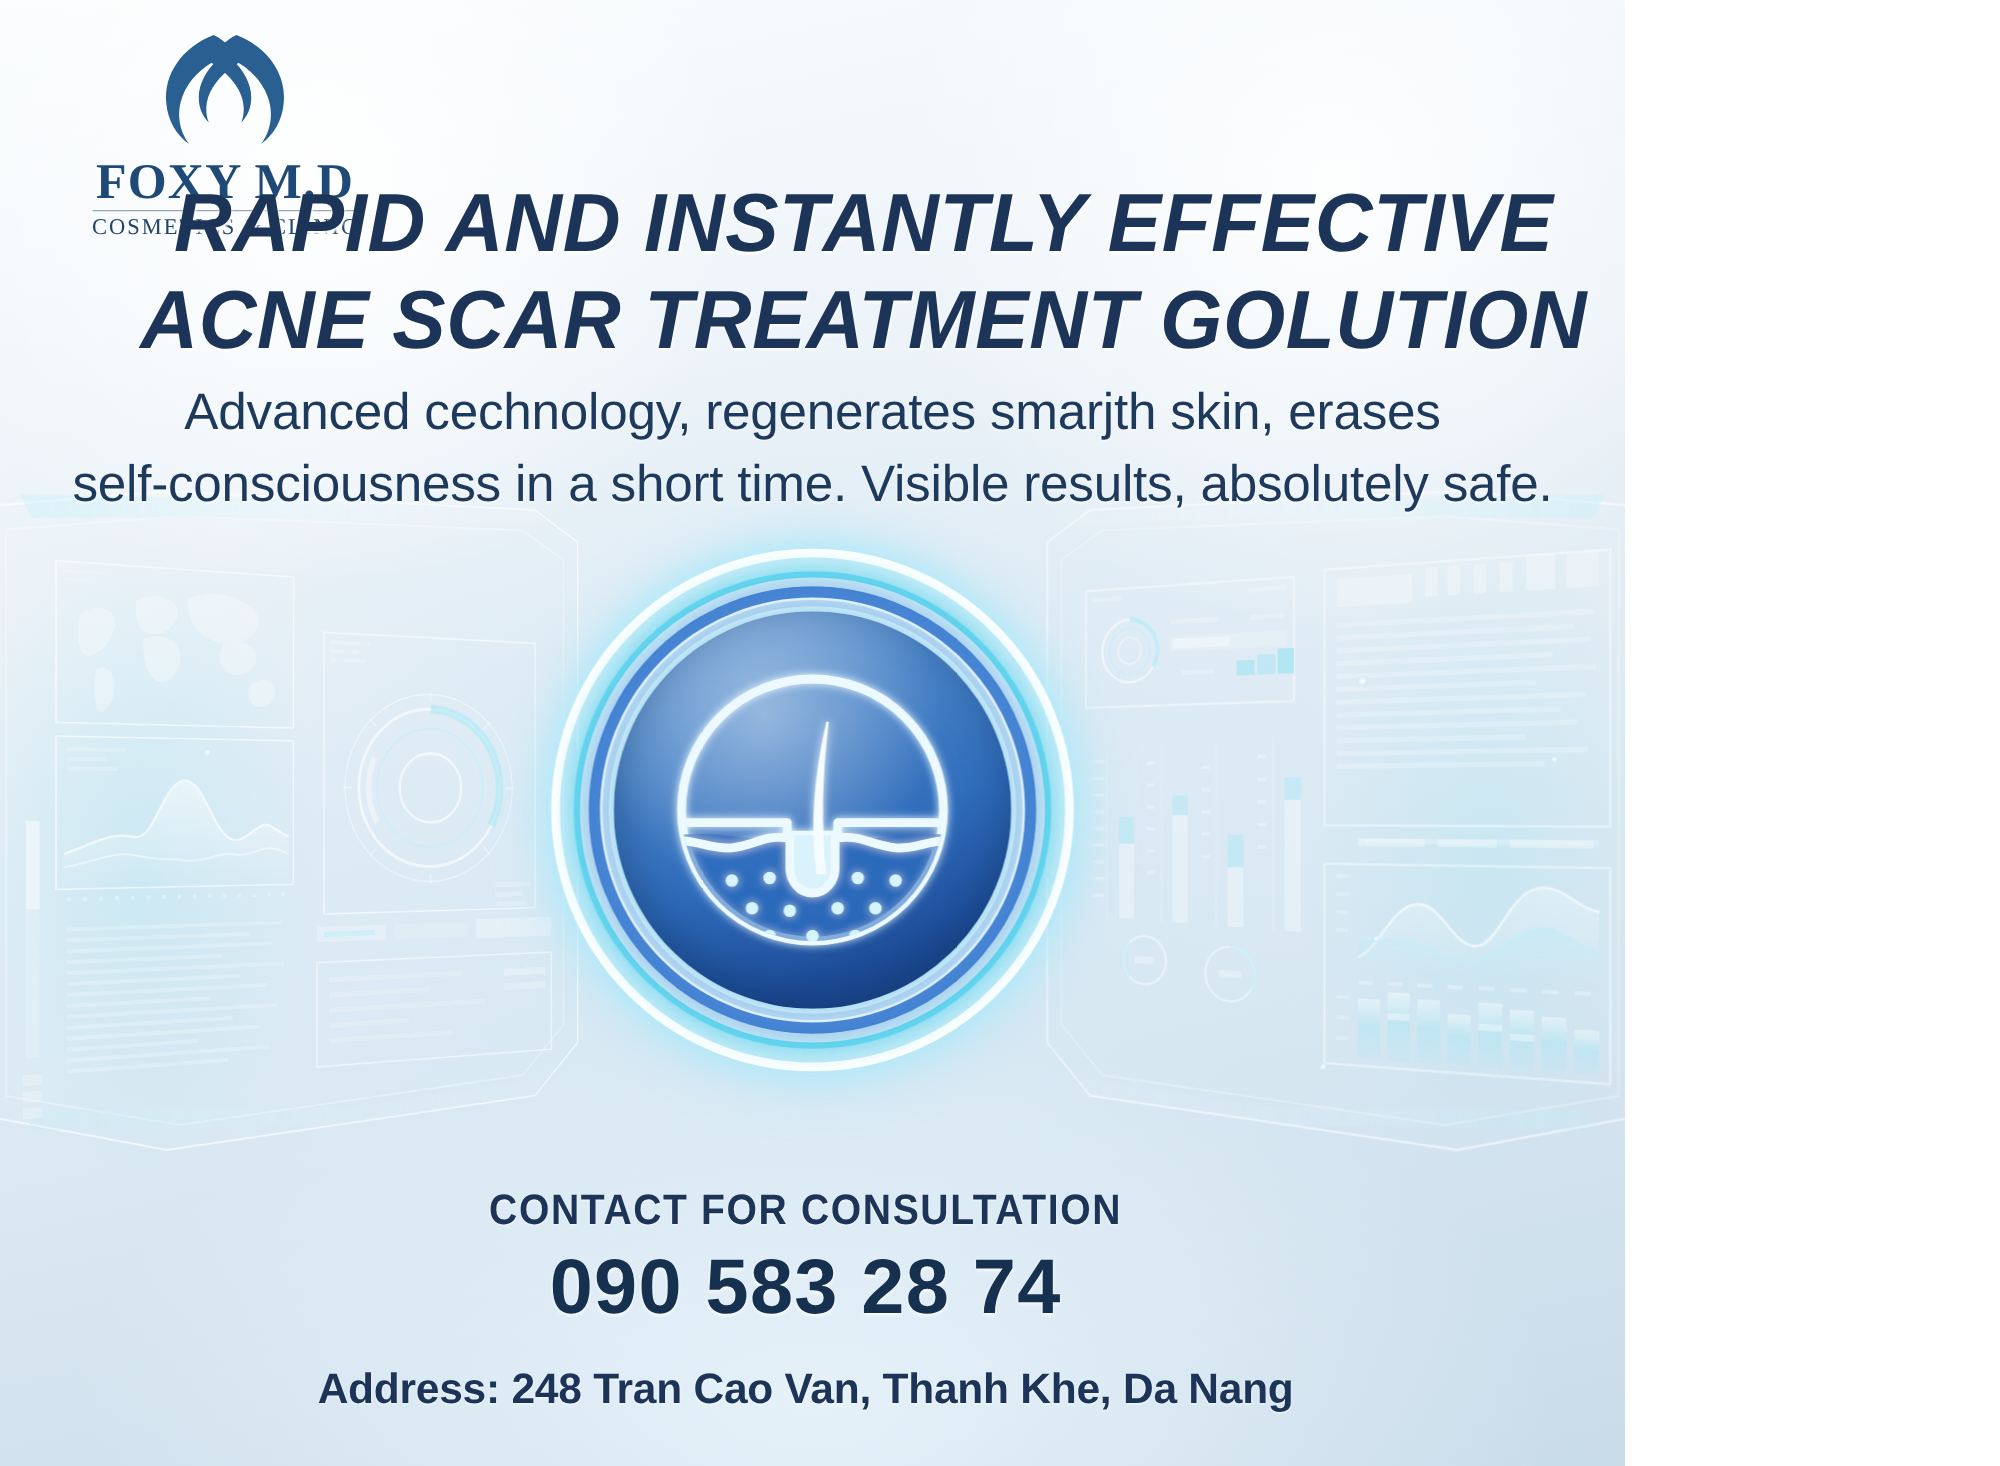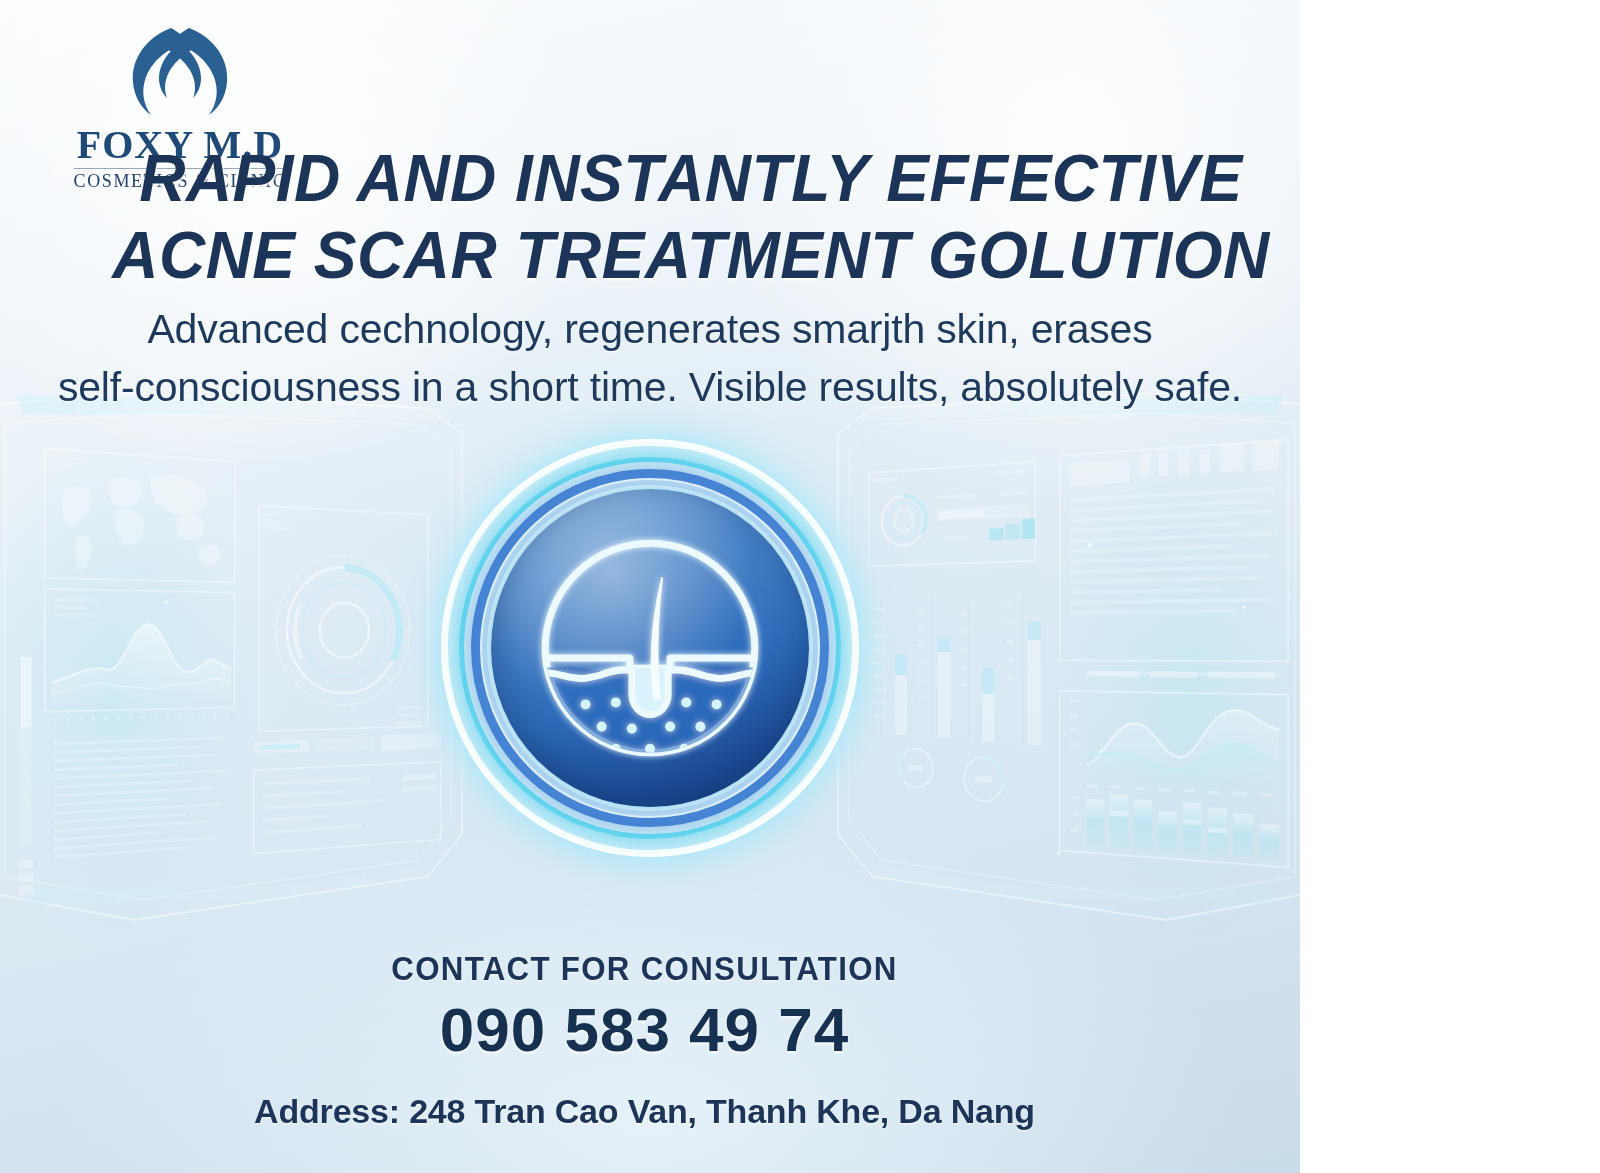--- a/index.html
+++ b/index.html
@@ -660,17 +660,17 @@
     <div class="hl-line">ACNE SCAR TREATMENT GOLUTION</div>
   </div>
 
   <div id="subtitle">
     <div class="sub-line">Advanced cechnology, regenerates smarjth skin, erases</div>
     <div class="sub-line">self-consciousness in a short time. Visible results, absolutely safe.</div>
   </div>
 
   <div id="contact">
     <span id="contact-label">CONTACT FOR CONSULTATION</span>
-    <span id="contact-phone">090 583 49 74</span>
+    <span id="contact-phone">090 583 28 74</span>
     <span id="contact-address">Address: 248 Tran Cao Van, Thanh Khe, Da Nang</span>
   </div>
 
 </div>
 
 </body></html>

